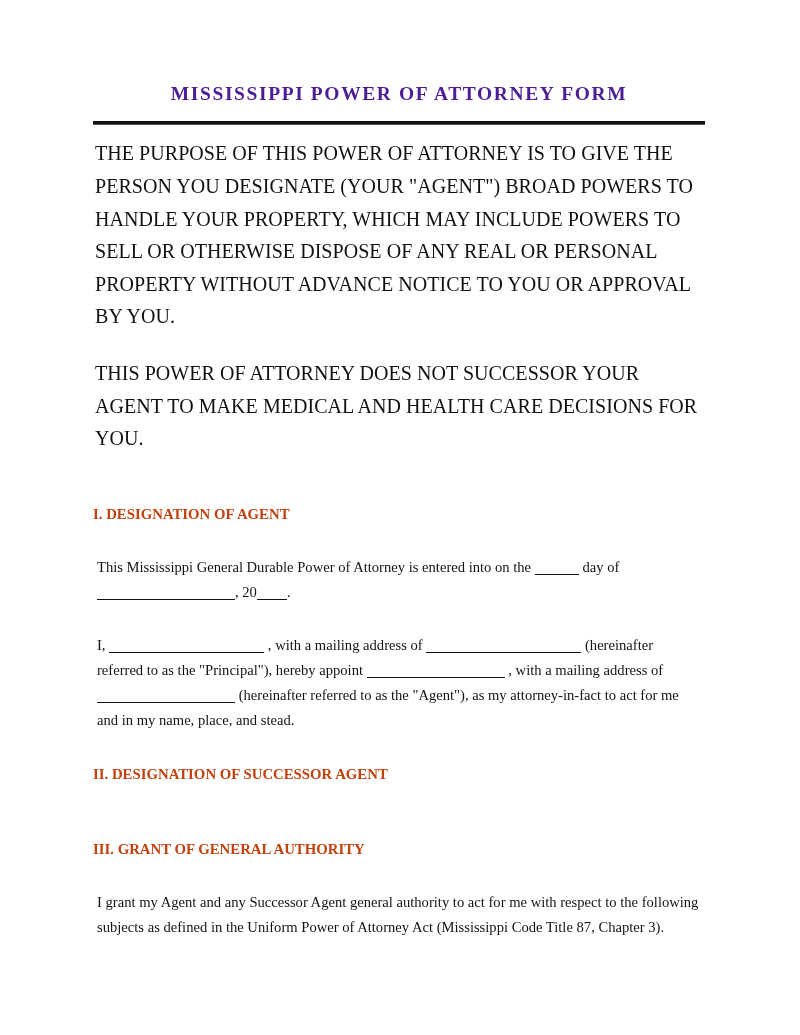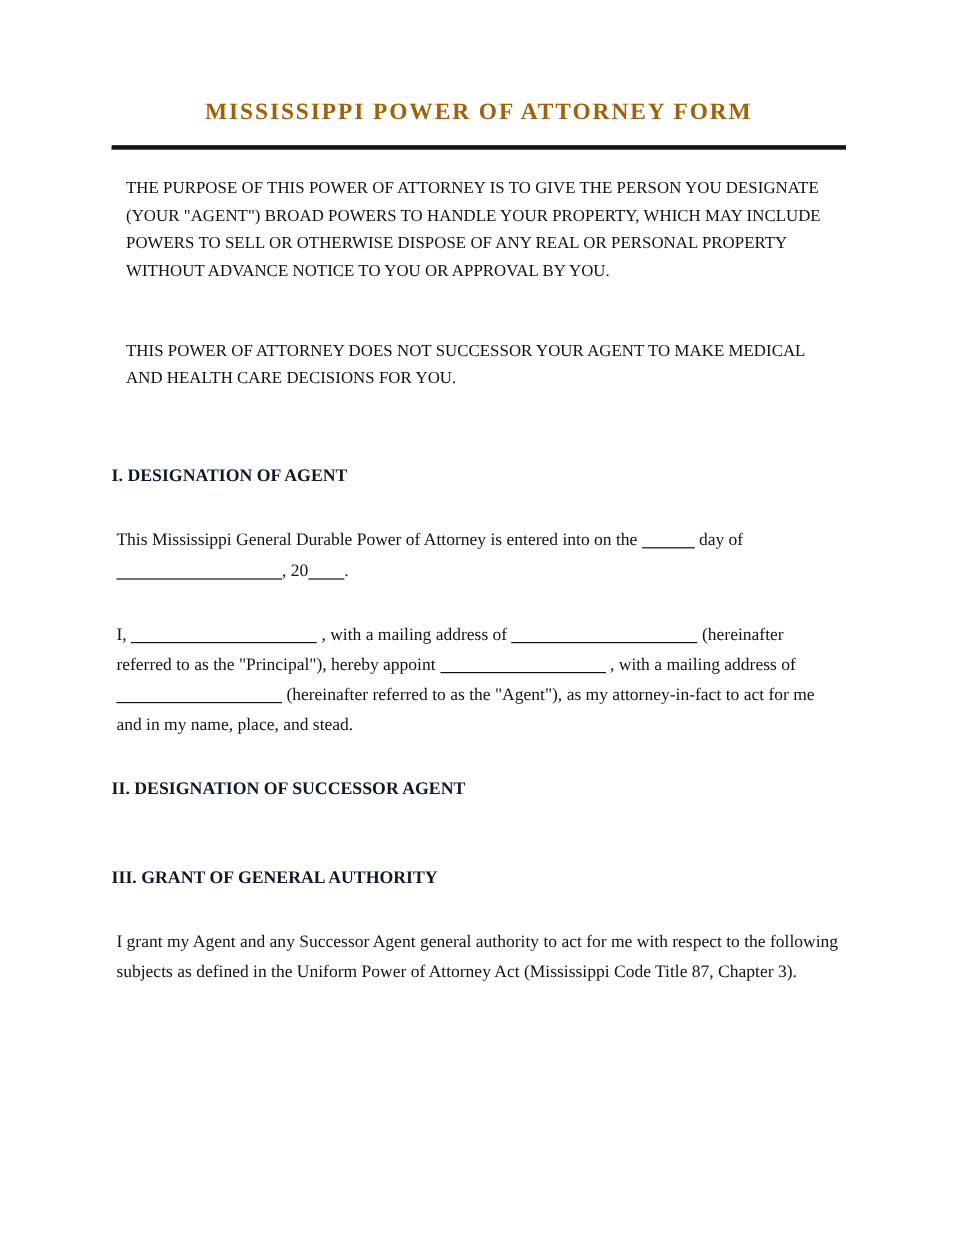--- a/index.html
+++ b/index.html
@@ -32,57 +32,57 @@
 
   
   .doc-title {
     margin: 0;
     padding-top: 82px;
     text-align: center;
     font-size: 19.5px;
     font-weight: bold;
     letter-spacing: 1.6px;
     line-height: 1.25;
-    color: #a16207;
+    color: #4c1d95;
   }
   .title-rule {
     margin-top: 15px;
     width: 612px;
     height: 3px;
     background: #111111;
     border-bottom: 1px solid #555555;
   }
 
   
   .block {
-    font-size: 14px;
+    font-size: 20px;
     line-height: 1.63;
     color: #111111;
-    margin: 12px;
+    margin: 2px;
   }
   .notice-label {
     font-weight: bold;
     font-size: 14.6px;
     line-height: 1.63;
     margin: 0;
     padding-top: 16px;
   }
   .caps {
     letter-spacing: 0.05px;
   }
   .gap-sm { height: 10px; }
   .gap-md { height: 20px; }
   .gap-lg { height: 26px; }
 
   .section-heading {
     font-weight: bold;
     font-size: 14.8px;
     line-height: 1.5;
     margin: 0;
-    color: #0f172a;
+    color: #c2410c;
   }
 
   .body-para {
     font-size: 14.6px;
     line-height: 1.72;
     margin: 4px;
     color: #141414;
   }
 
   

